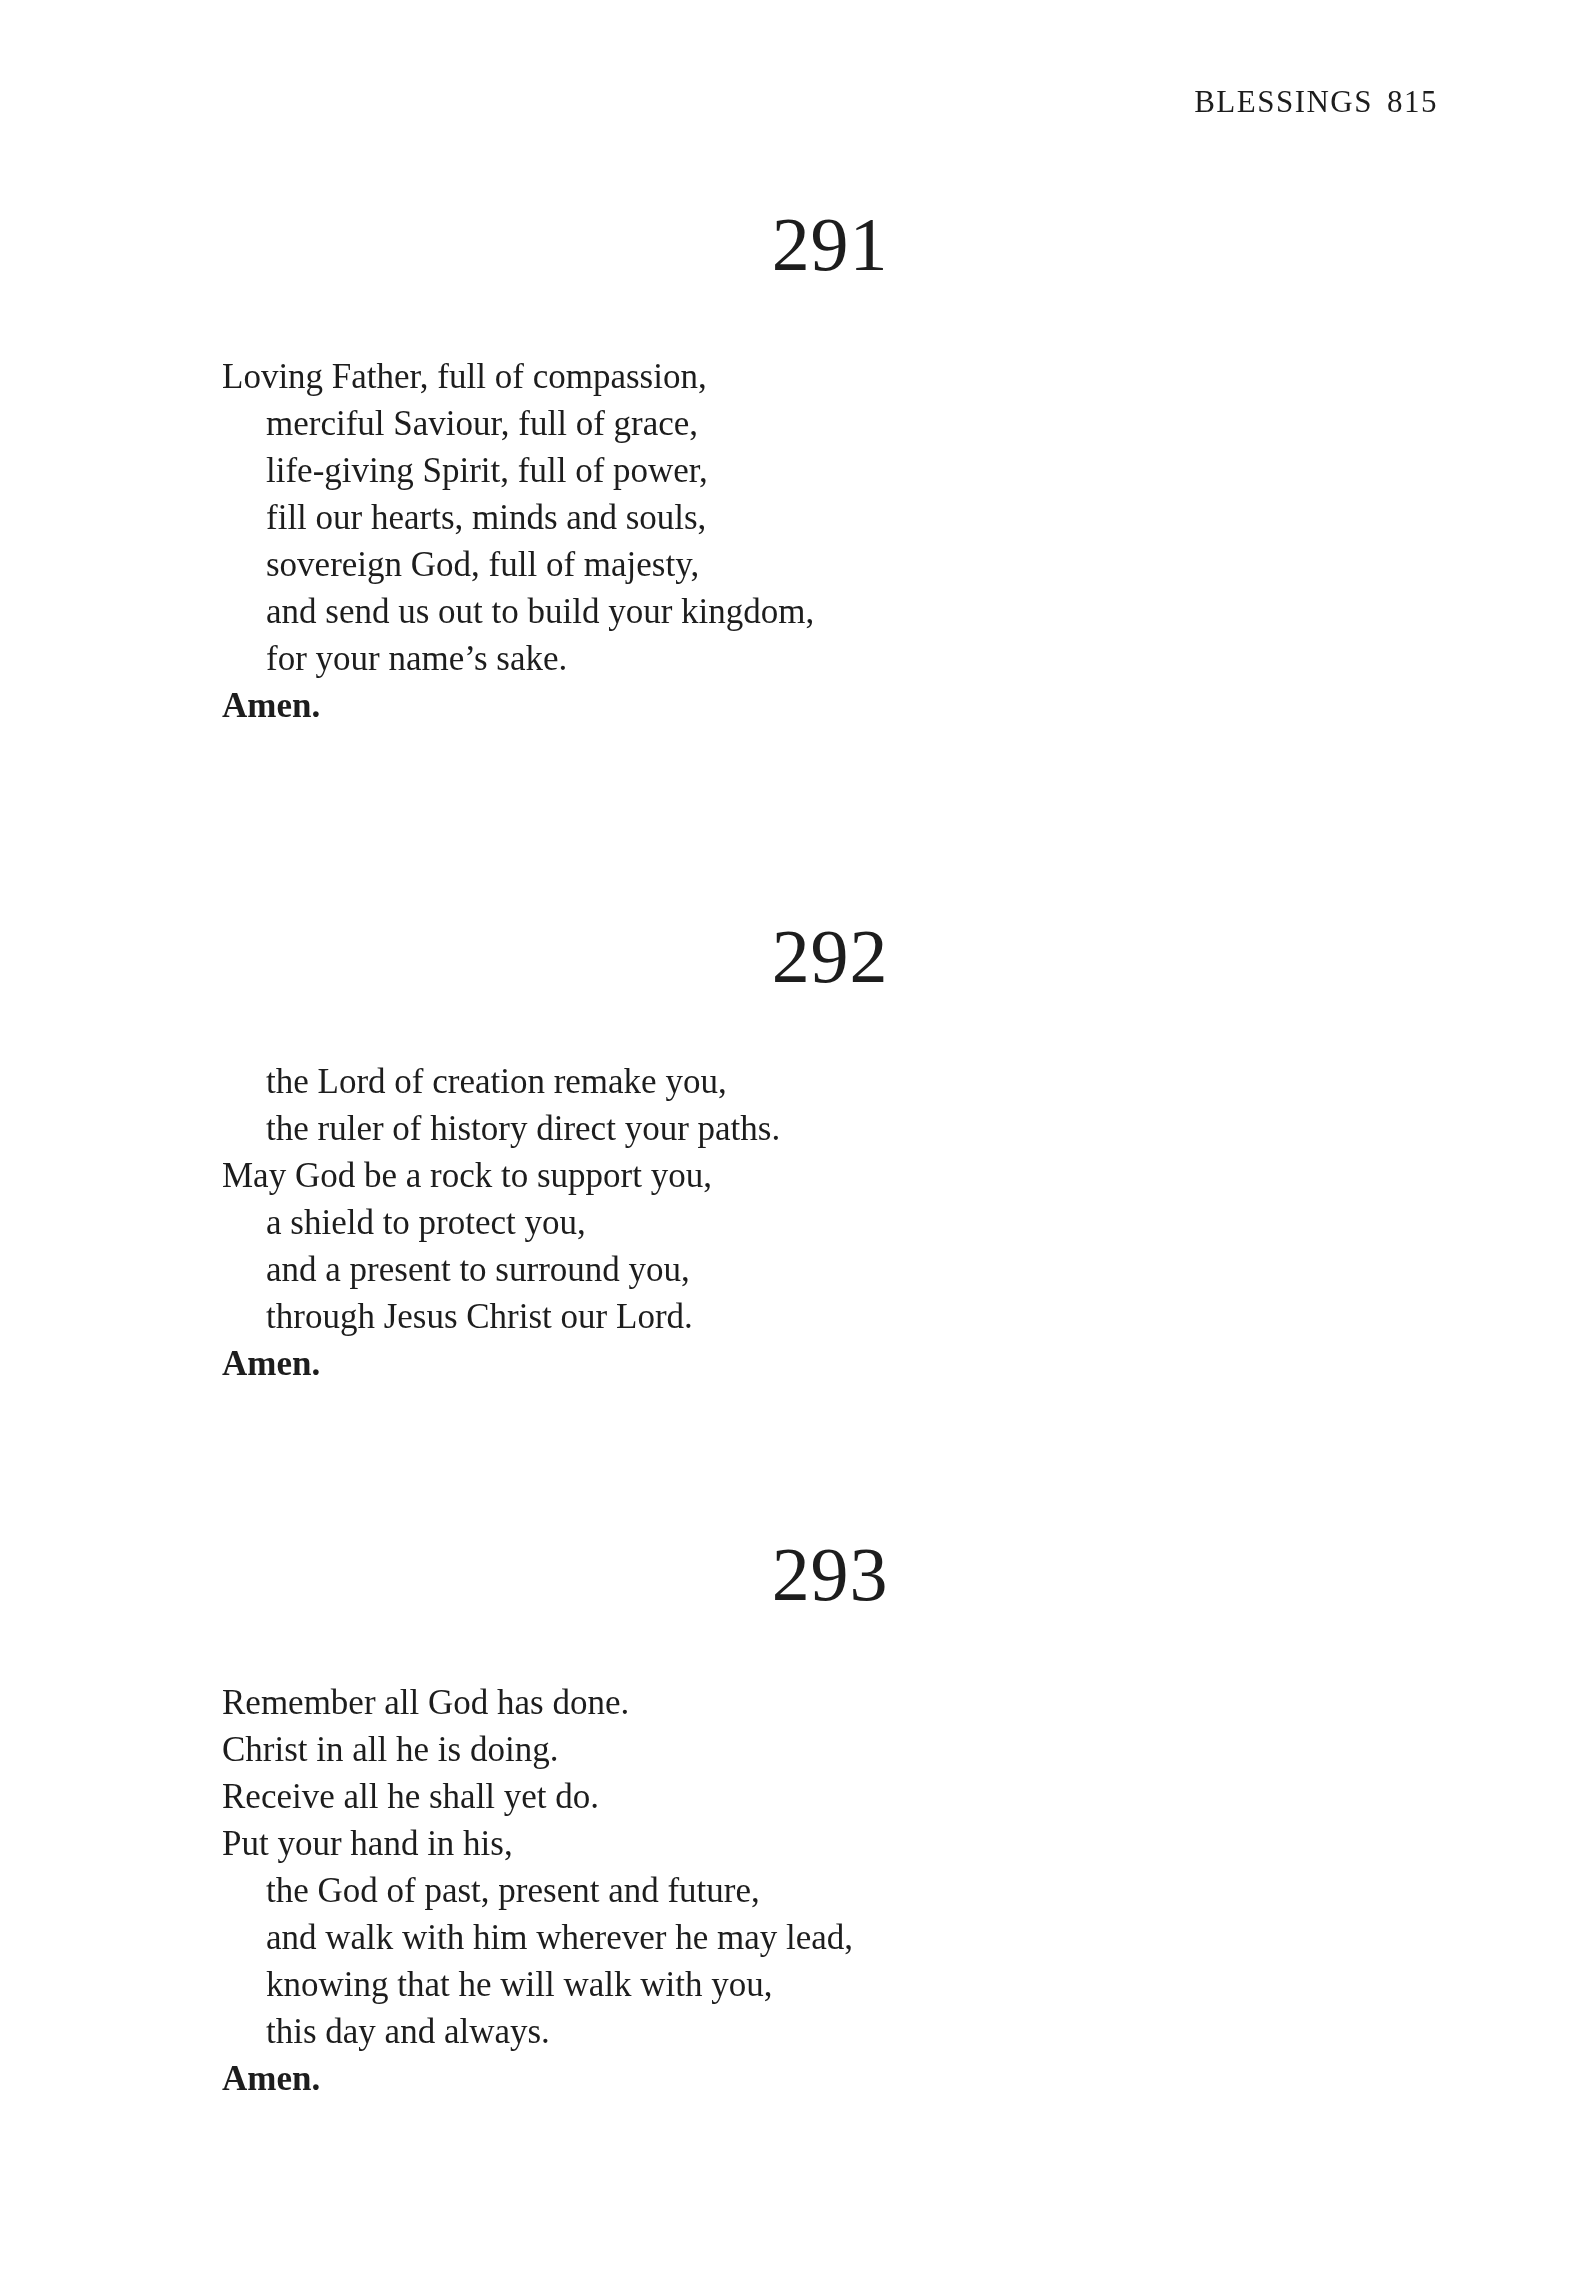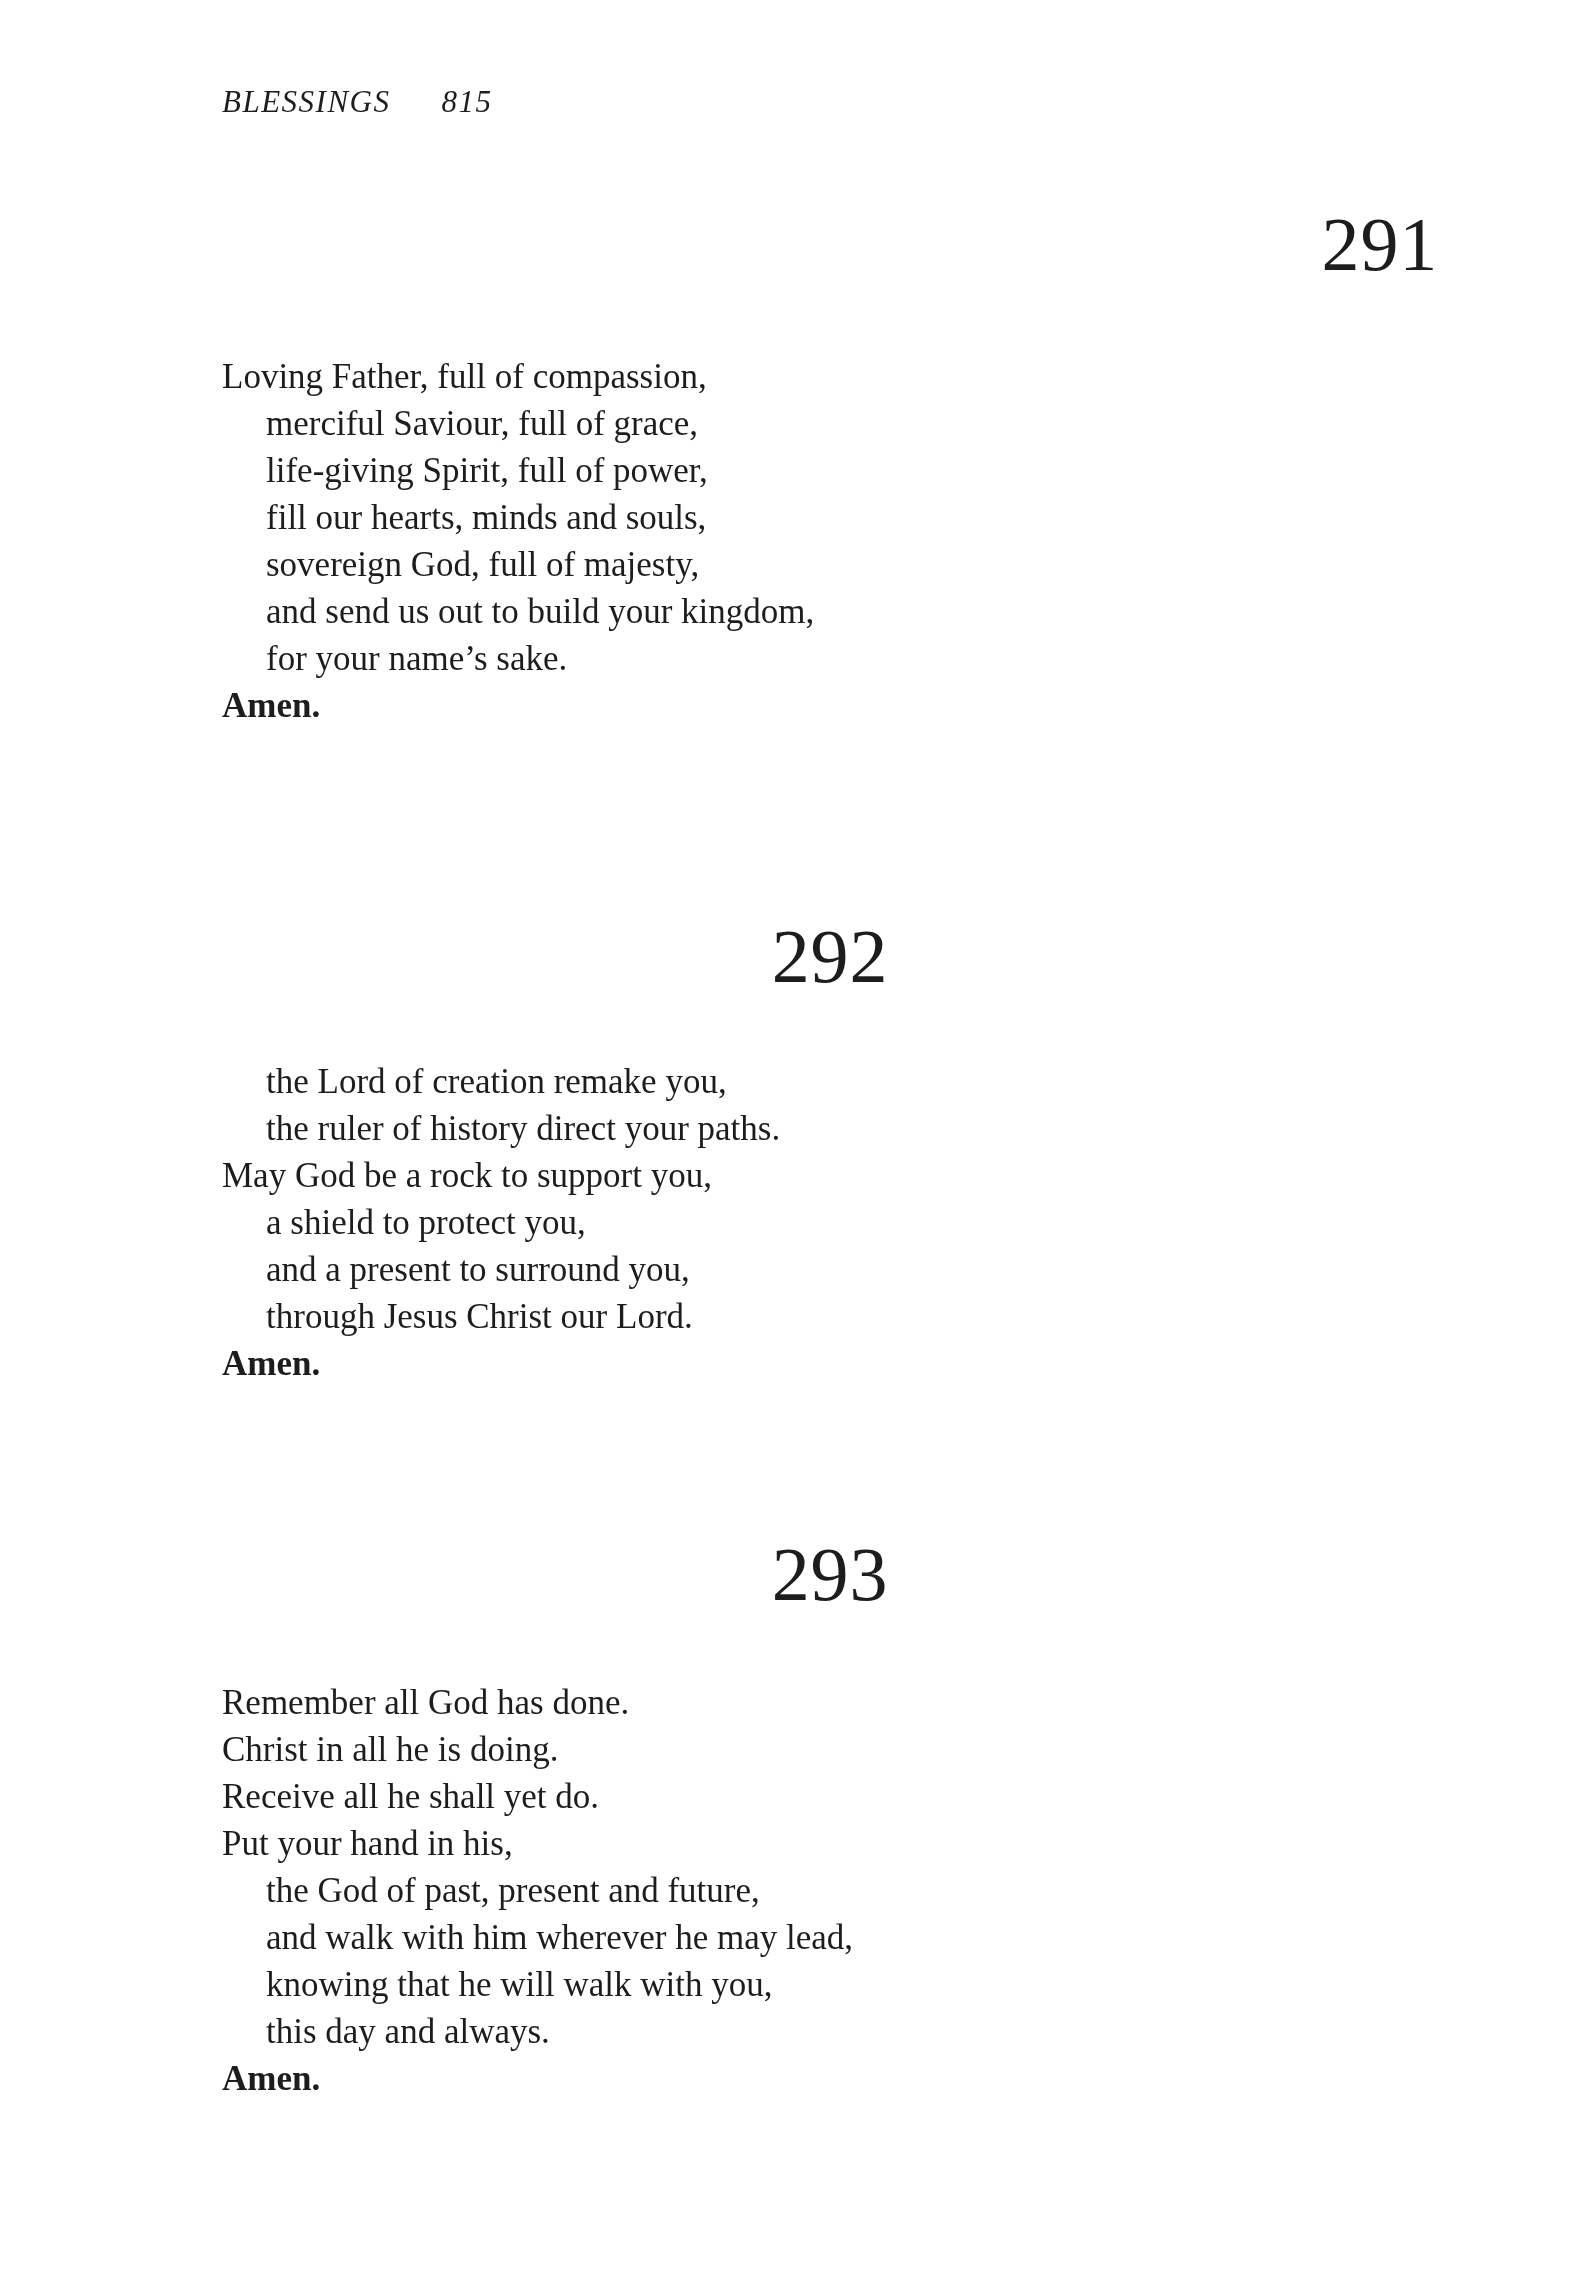--- a/index.html
+++ b/index.html
@@ -15,41 +15,41 @@
     overflow: hidden;
   }
   .page {
     box-sizing: border-box;
     width: 1590px;
     height: 2295px;
     padding: 84px 152px 0 222px;
   }
   .running-head {
     display: flex;
+    justify-content: flex-end;
     align-items: baseline;
-    gap: 51px;
+    gap: 14px;
     font-size: 31px;
     line-height: 35px;
     letter-spacing: 1.5px;
     white-space: nowrap;
-    font-style: italic;
   }
   .blessing-number {
     font-size: 76px;
     font-weight: 400;
     line-height: 84px;
     text-align: center;
     margin: 0;
     letter-spacing: 0.8px;
   }
   .blessing-text {
     font-size: 35px;
     line-height: 47px;
   }
-  #sections section:nth-child(1) .blessing-number { margin-top: 83px; text-align: right; }
+  #sections section:nth-child(1) .blessing-number { margin-top: 83px; }
   #sections section:nth-child(2) .blessing-number { margin-top: 185px; }
   #sections section:nth-child(3) .blessing-number { margin-top: 145px; }
   #sections section:nth-child(1) .blessing-text  { margin-top: 67px; }
   #sections section:nth-child(2) .blessing-text  { margin-top: 60px; }
   #sections section:nth-child(3) .blessing-text  { margin-top: 63px; }
   .line {
     margin: 0;
     white-space: nowrap;
   }
   .line.indent {

